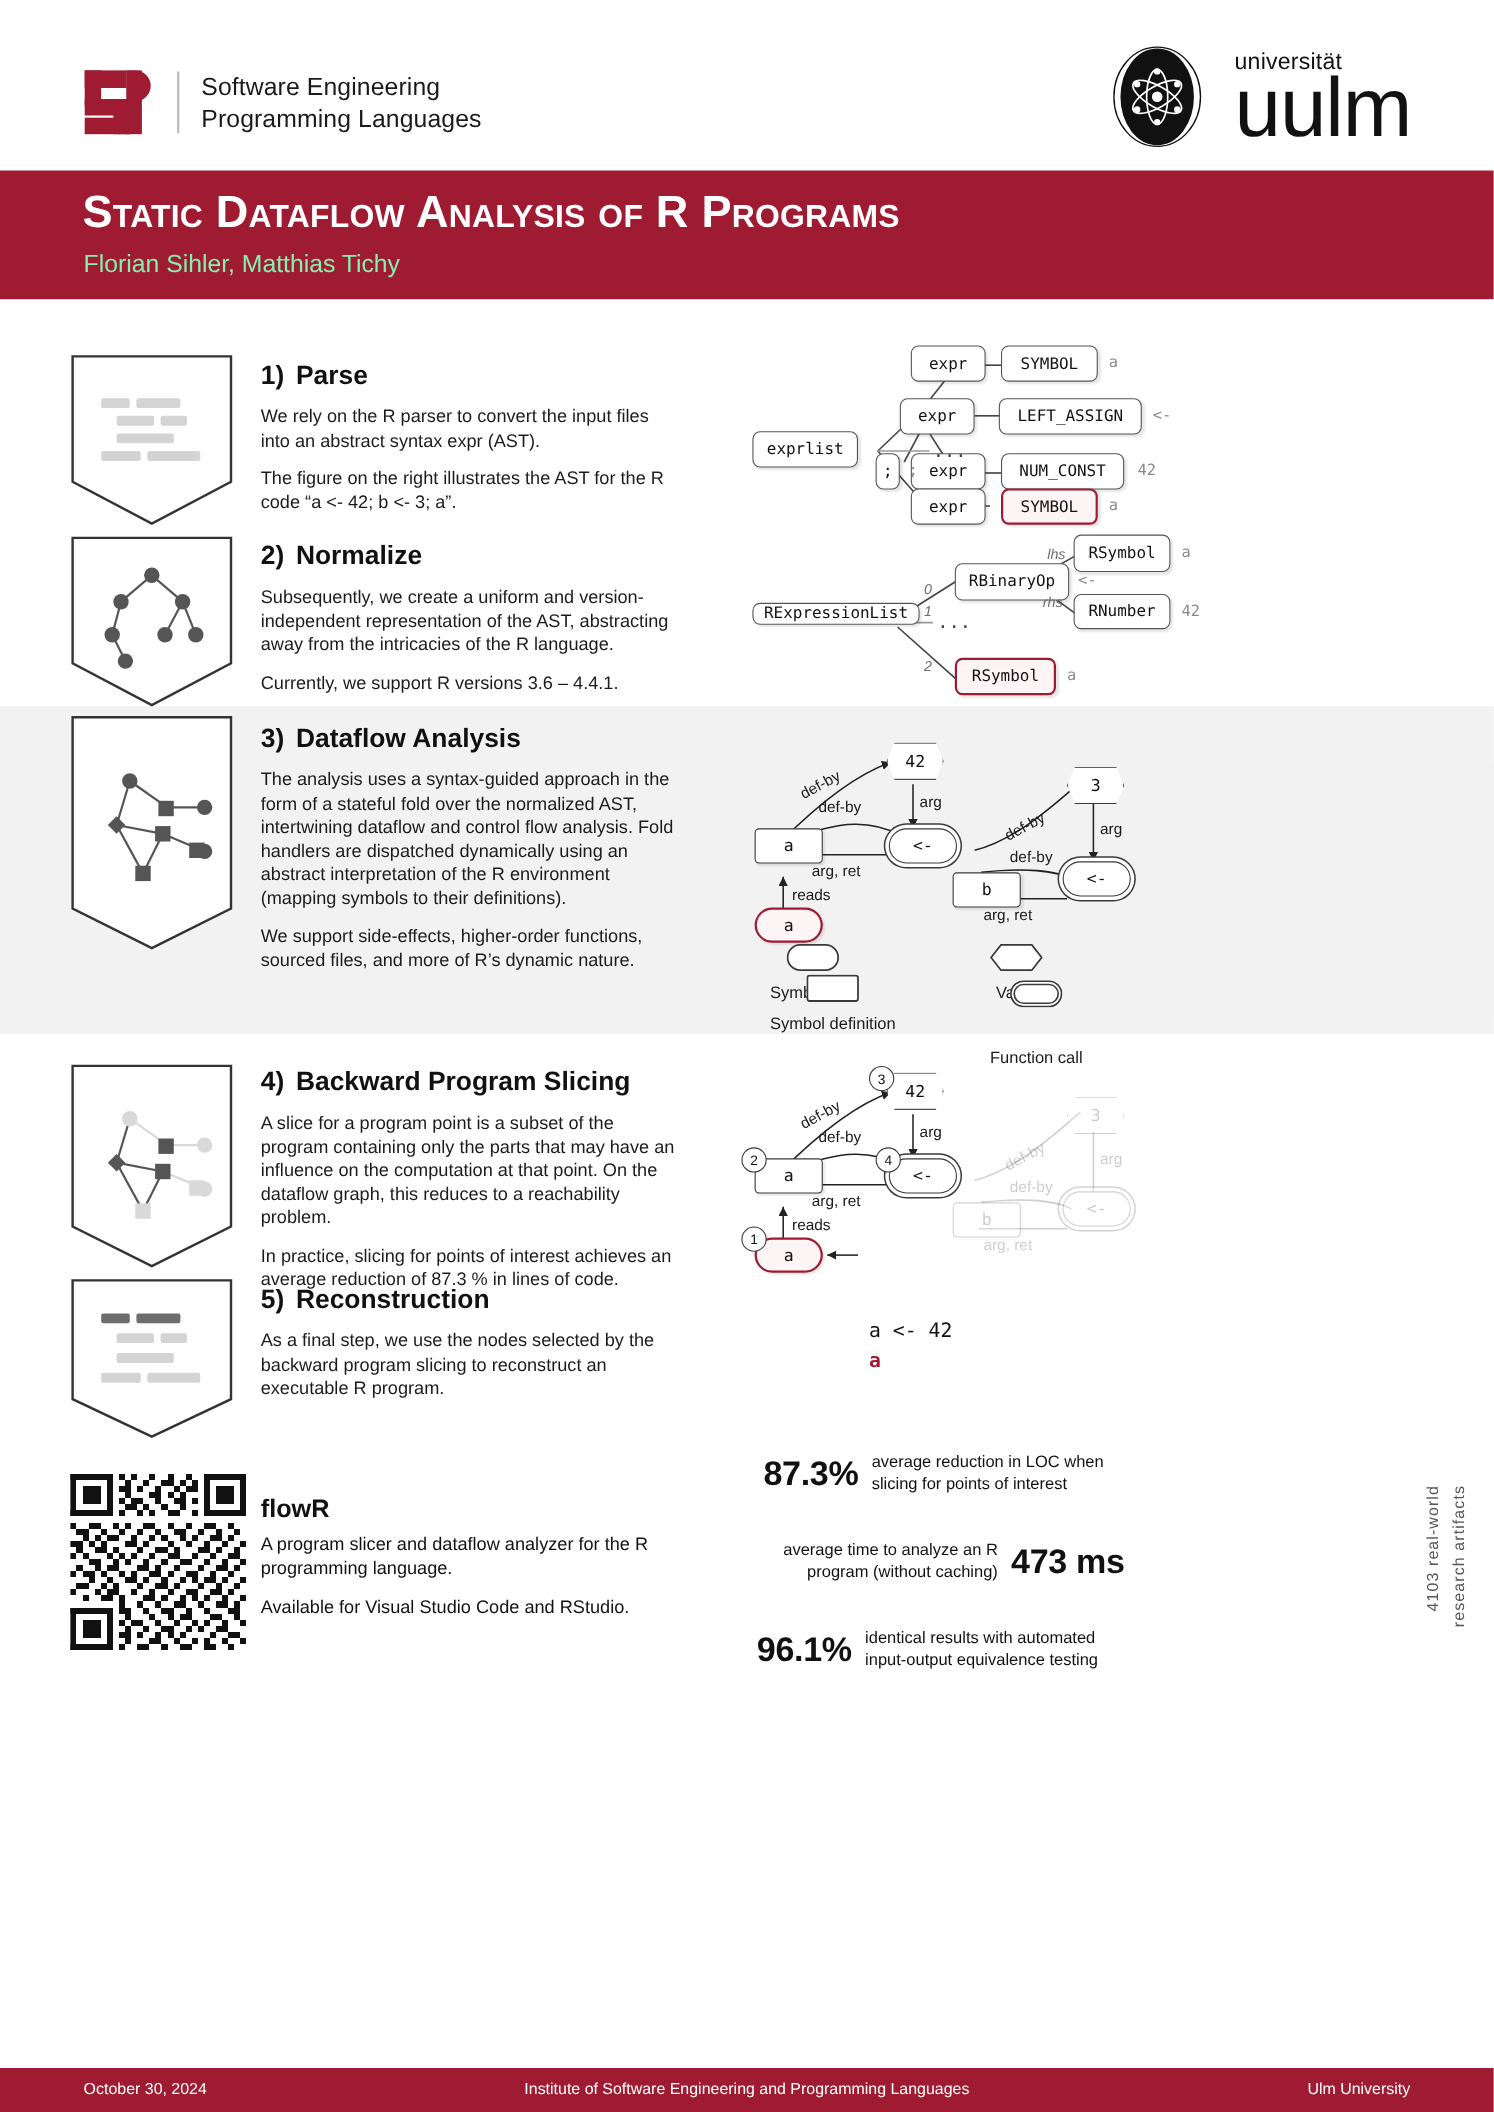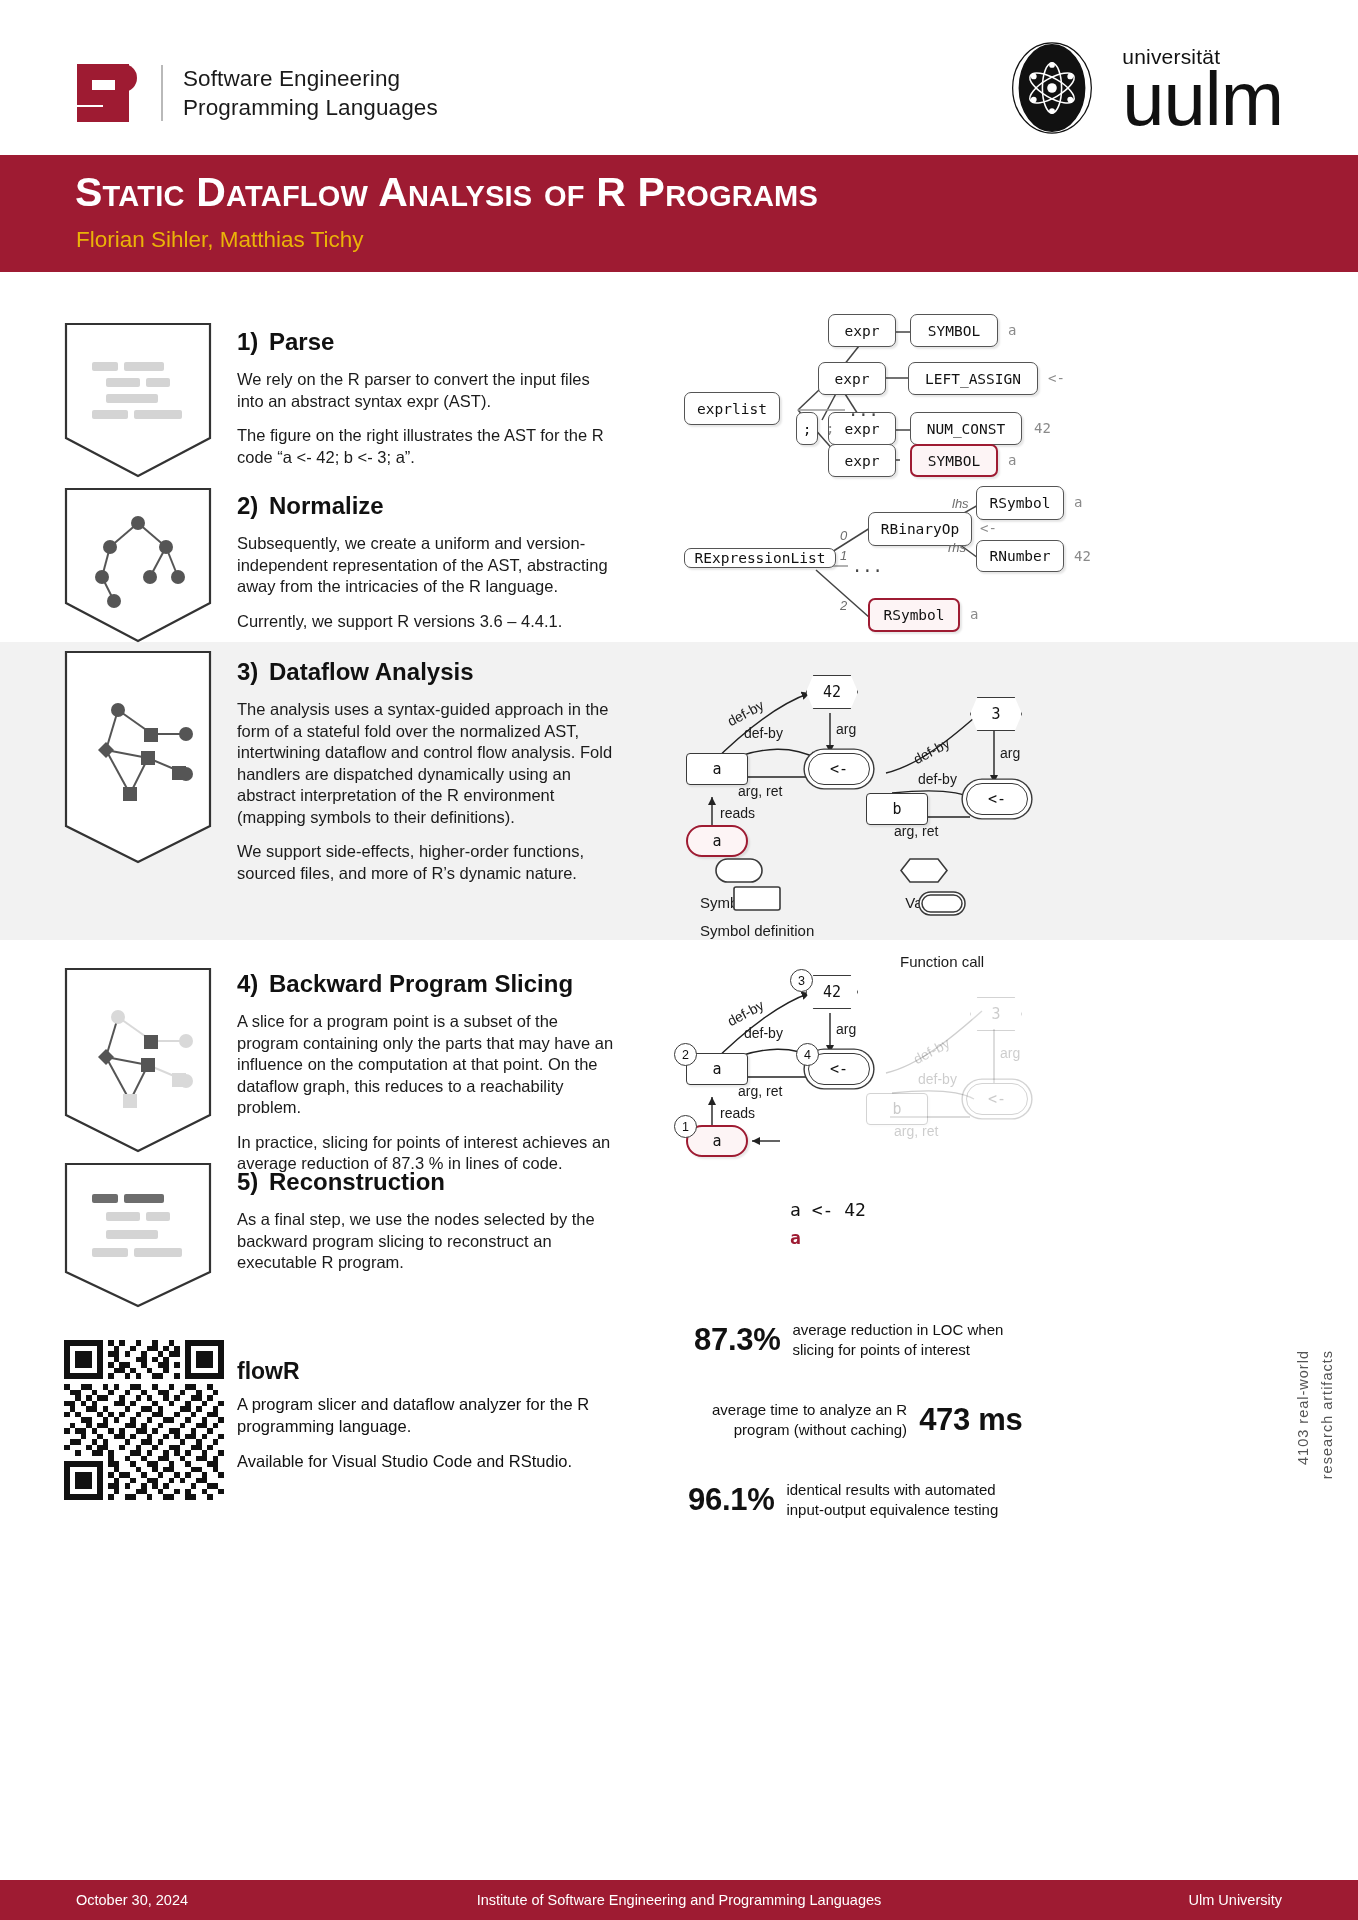--- a/index.html
+++ b/index.html
@@ -29,21 +29,21 @@
   .uulm-small { font-size:21px; color:#111; line-height:22px; letter-spacing:.2px; }
   .uulm-big { font-size:76px; line-height:62px; font-weight:300; color:#111; letter-spacing:-1px; }
 
   
   .banner { position:absolute; left:0; top:155px; width:1358px; height:117px; background:#9e1b32; }
   .banner-title {
     position:absolute; left:75px; top:14px;
     font-size:41px; font-weight:bold; color:#ffffff;
     letter-spacing:.2px; font-variant:small-caps;
   }
-  .banner-authors { position:absolute; left:76px; top:72px; font-size:22.5px; color:#eab308; }
+  .banner-authors { position:absolute; left:76px; top:72px; font-size:22.5px; color:#86efac; }
 
   
   .band-gray { position:absolute; left:0; top:642px; width:1358px; height:298px; background:#f2f2f2; }
   .sec-title { font-size:24px; font-weight:bold; color:#111; margin-bottom:13px; }
   .sec-title .num { display:inline-block; width:32px; }
   .sec-body { font-size:16.5px; line-height:21.5px; color:#1b1b1b; width:382px; }
   .sec-body p { margin-bottom:13px; }
   .sec-body p:last-child { margin-bottom:0; }
   .red { color:#9e1b32; font-weight:bold; }
   .textcol { position:absolute; left:237px; width:390px; }

